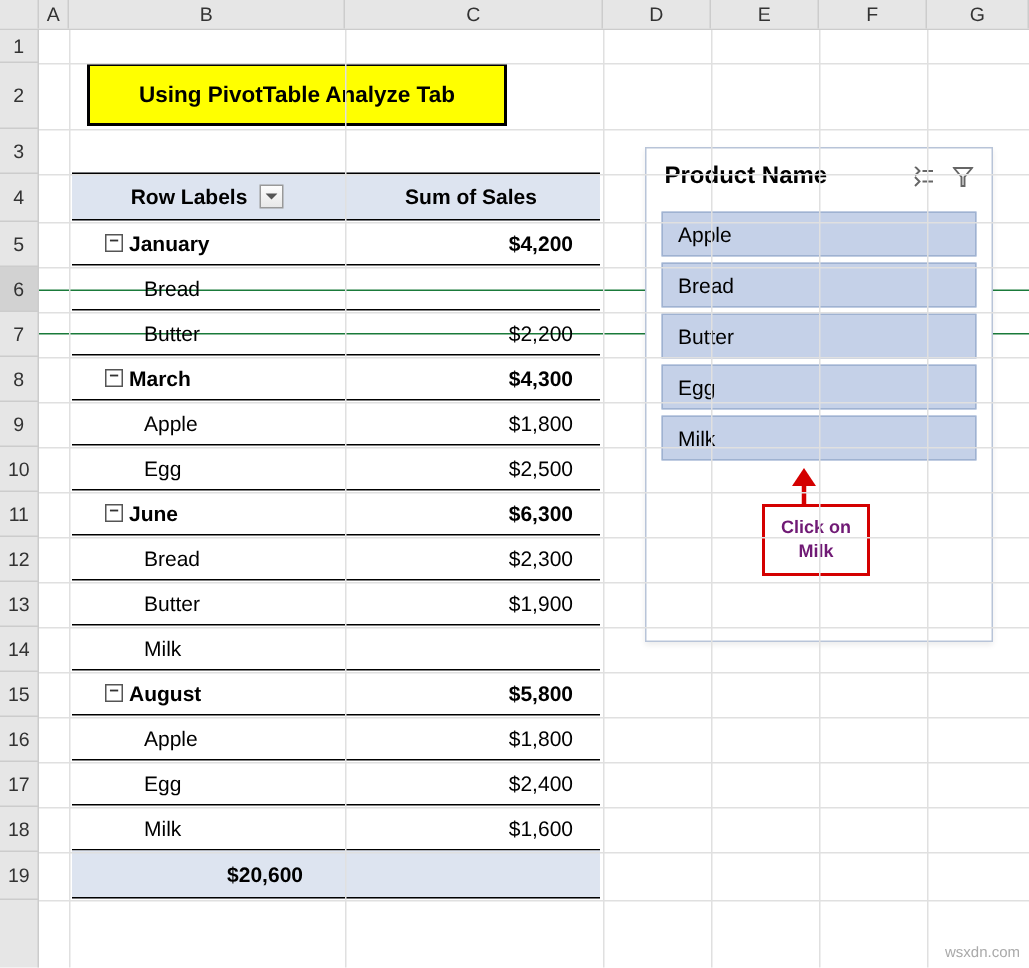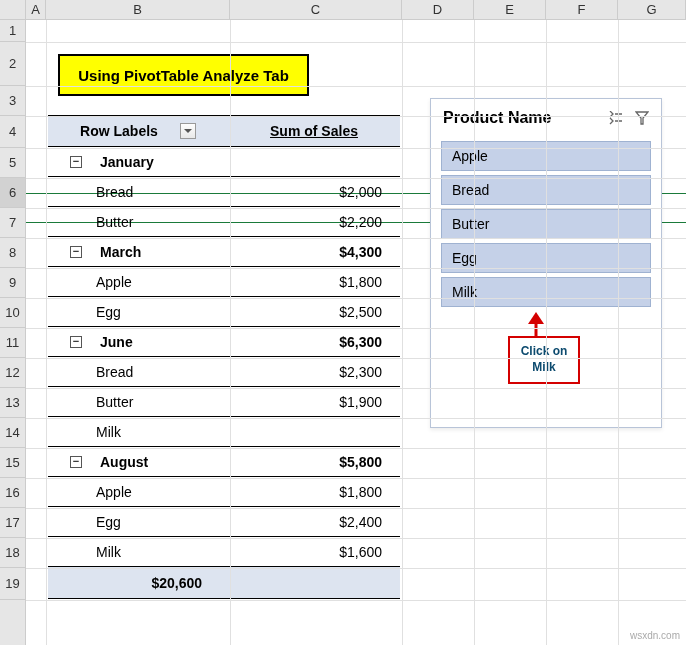--- a/index.html
+++ b/index.html
@@ -71,22 +71,22 @@
 .gridlines-h {
   position: absolute;
   left: 0;
   right: 0;
   height: 0;
   border-top: 1px solid #e0e0e0;
 }
 .title-box {
   position: absolute;
   left: 32px;
-  top: 34px;
-  width: 251px;
+  top: 22px;
+  width: 280px;
   height: 42px;
   background: #ffff00;
   border: 2px solid #000;
   display: flex;
   align-items: center;
   justify-content: center;
   font-weight: bold;
   font-size: 15px;
 }
 .pivot-area {
@@ -111,32 +111,32 @@
   background: #dde4f0;
   font-weight: bold;
   height: 32px;
   border-bottom: 1px solid #000;
 }
 .pcol-a {
   width: 180px;
   padding-left: 12px;
   display: flex;
   align-items: center;
-  gap: 18px;
+  gap: 4px;
   text-align: center;
 }
 .pcol-a.header { font-weight: bold; justify-content: center; padding-left: 0; }
 .pcol-a.indent { padding-left: 48px; }
 .pcol-a.grand { justify-content: center; padding-left: 0; }
 .pcol-b {
   width: 172px;
   text-align: right;
   padding-right: 18px;
 }
-.pcol-b.header { font-weight: bold; text-align: center; padding-right: 0; text-decoration: underline; }
+.pcol-b.header { font-weight: bold; text-align: center; padding-right: 0; }
 .filter-btn {
   width: 16px;
   height: 16px;
   border: 1px solid #999;
   background: linear-gradient(#fdfdfd,#e8e8e8);
   display: inline-flex;
   align-items: center;
   justify-content: center;
   margin-left: 4px;
 }
@@ -204,21 +204,21 @@
   pointer-events: none;
 }
 .callout {
   position: absolute;
   left: 482px;
   top: 316px;
   width: 72px;
   height: 48px;
   border: 2px solid #d40000;
   background: #fff;
-  color: #0c4a6e;
+  color: #701a75;
   font-weight: bold;
   font-size: 12px;
   display: flex;
   align-items: center;
   justify-content: center;
   text-align: center;
   line-height: 1.3;
 }
 .selected-row-overlay {
   position: absolute;
@@ -292,24 +292,24 @@
                 </svg>
             </span>
           </div>
           <div class="pcol-b header">Sum of Sales</div>
         </div>
       <div class="pivot-row group">
             <div class="pcol-a">
     <span class="collapse-btn">−</span>
     <span>January</span>
   </div>
+  <div class="pcol-b">$4,200</div>
           </div>
           <div class="pivot-row">
             <div class="pcol-a indent">Bread</div>
-      <div class="pcol-b">$2,000</div>
           </div>
           <div class="pivot-row">
             <div class="pcol-a indent">Butter</div>
       <div class="pcol-b">$2,200</div>
           </div>
           <div class="pivot-row group">
             <div class="pcol-a">
     <span class="collapse-btn">−</span>
     <span>March</span>
   </div>

